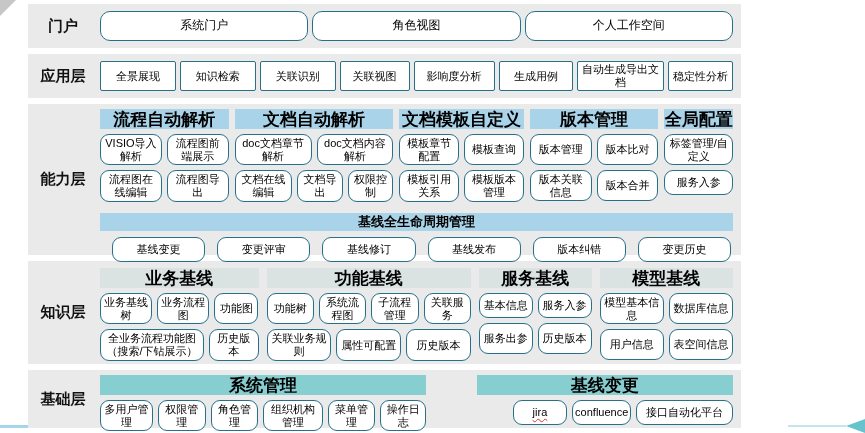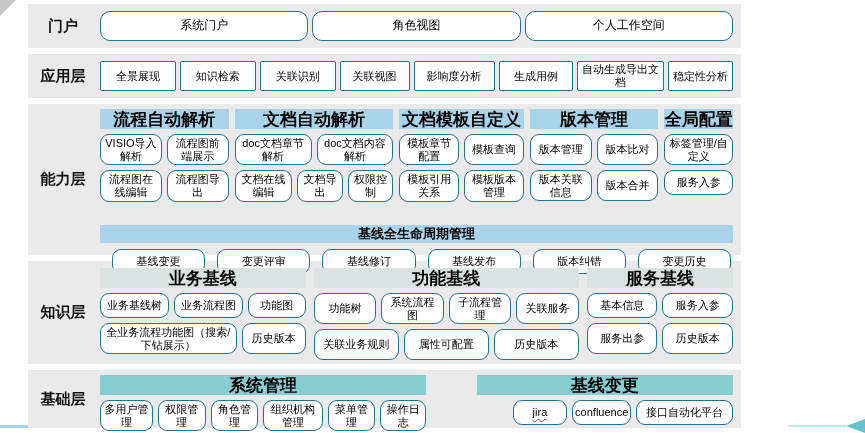--- a/index.html
+++ b/index.html
@@ -29,21 +29,21 @@
   .groups{display:flex;gap:6px;align-items:flex-start;}
   .group{display:flex;flex-direction:column;gap:5px;min-width:0;}
   .group-header{height:20px;font-weight:bold;font-size:17px;display:flex;align-items:center;justify-content:center;}
   .band-cap .group-header,.baseline-header{background:var(--header-blue);}
   .band-knowledge .group-header{background:var(--header-grayteal);}
   .band-foundation .group-header{background:var(--header-teal);}
   .btn-row{display:flex;gap:5px;align-items:stretch;}
   .btn-row .btn{flex:1;}
   .row-tall .btn{min-height:31px;}
   .row-std .btn{min-height:25px;}
-  .baseline-header{height:20px;font-weight:bold;font-size:13px;display:flex;align-items:center;justify-content:center;margin-top:18px;}
+  .baseline-header{height:20px;font-weight:bold;font-size:13px;display:flex;align-items:center;justify-content:center;margin-top:6px;}
   .baseline-row{display:flex;gap:12px;margin:1px 2px 0 12px;}
   .baseline-row .btn{flex:1;min-height:25px;}
   .band-knowledge{height:103px;}
   .band-knowledge .band-content{flex-direction:column;gap:5px;}
   .band-knowledge .groups{gap:8px;}
   .band-foundation{height:58px;margin-bottom:0;}
   .band-foundation .band-content{padding-top:5px;}
   .band-foundation .groups{width:100%;gap:0;}
   .spacer{flex:1;}
   .misspell{text-decoration:underline wavy #e03131 1px;text-underline-offset:2px;margin-left:36px;}
@@ -200,20 +200,31 @@
           <div class="btn-row row-std">
             <div class="btn">基本信息</div>
             <div class="btn">服务入参</div>
           </div>
           <div class="btn-row row-tall">
             <div class="btn">服务出参</div>
             <div class="btn">历史版本</div>
           </div>
         </div>
 
+        <div class="group" style="flex:160 0 0">
+          <div class="group-header">模型基线</div>
+          <div class="btn-row row-std">
+            <div class="btn">模型基本信息</div>
+            <div class="btn">数据库信息</div>
+          </div>
+          <div class="btn-row row-tall">
+            <div class="btn">用户信息</div>
+            <div class="btn">表空间信息</div>
+          </div>
+        </div>
       </div>
     </div>
   </div>
 
   <div class="band band-foundation">
     <div class="band-label">基础层</div>
     <div class="band-content">
       <div class="groups">
 
         <div class="group" style="flex:0 0 51.5%">

